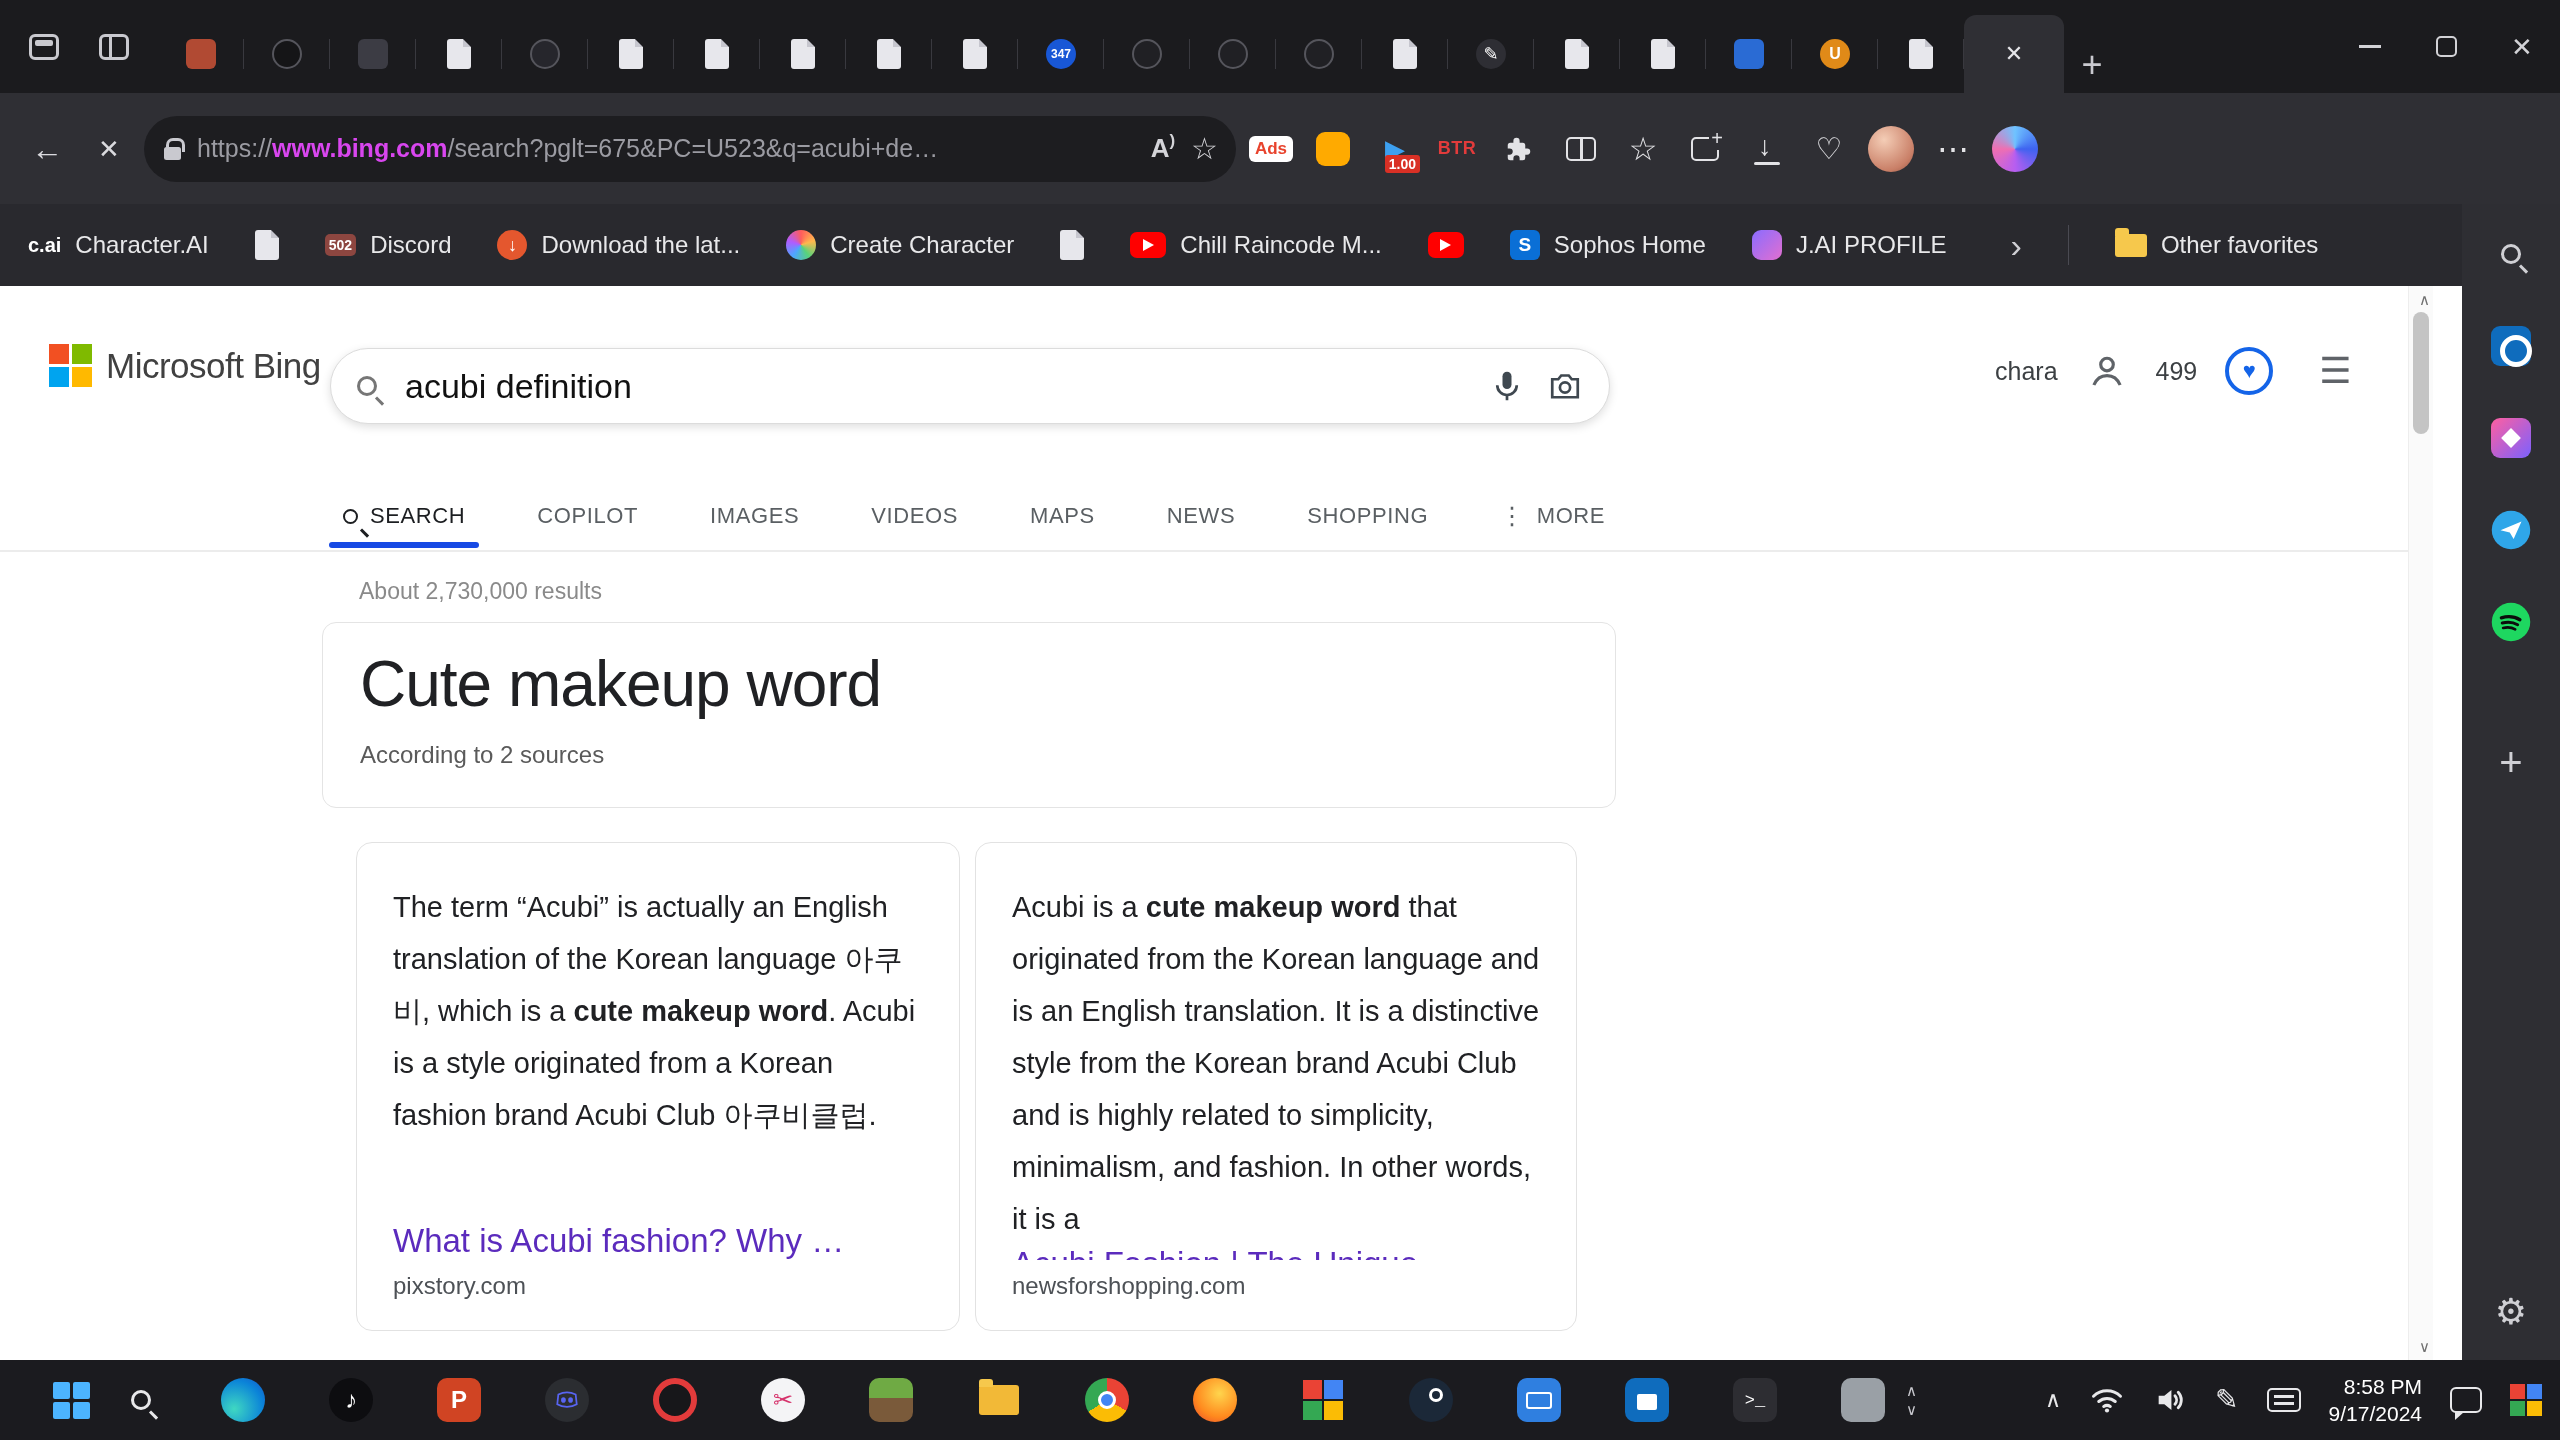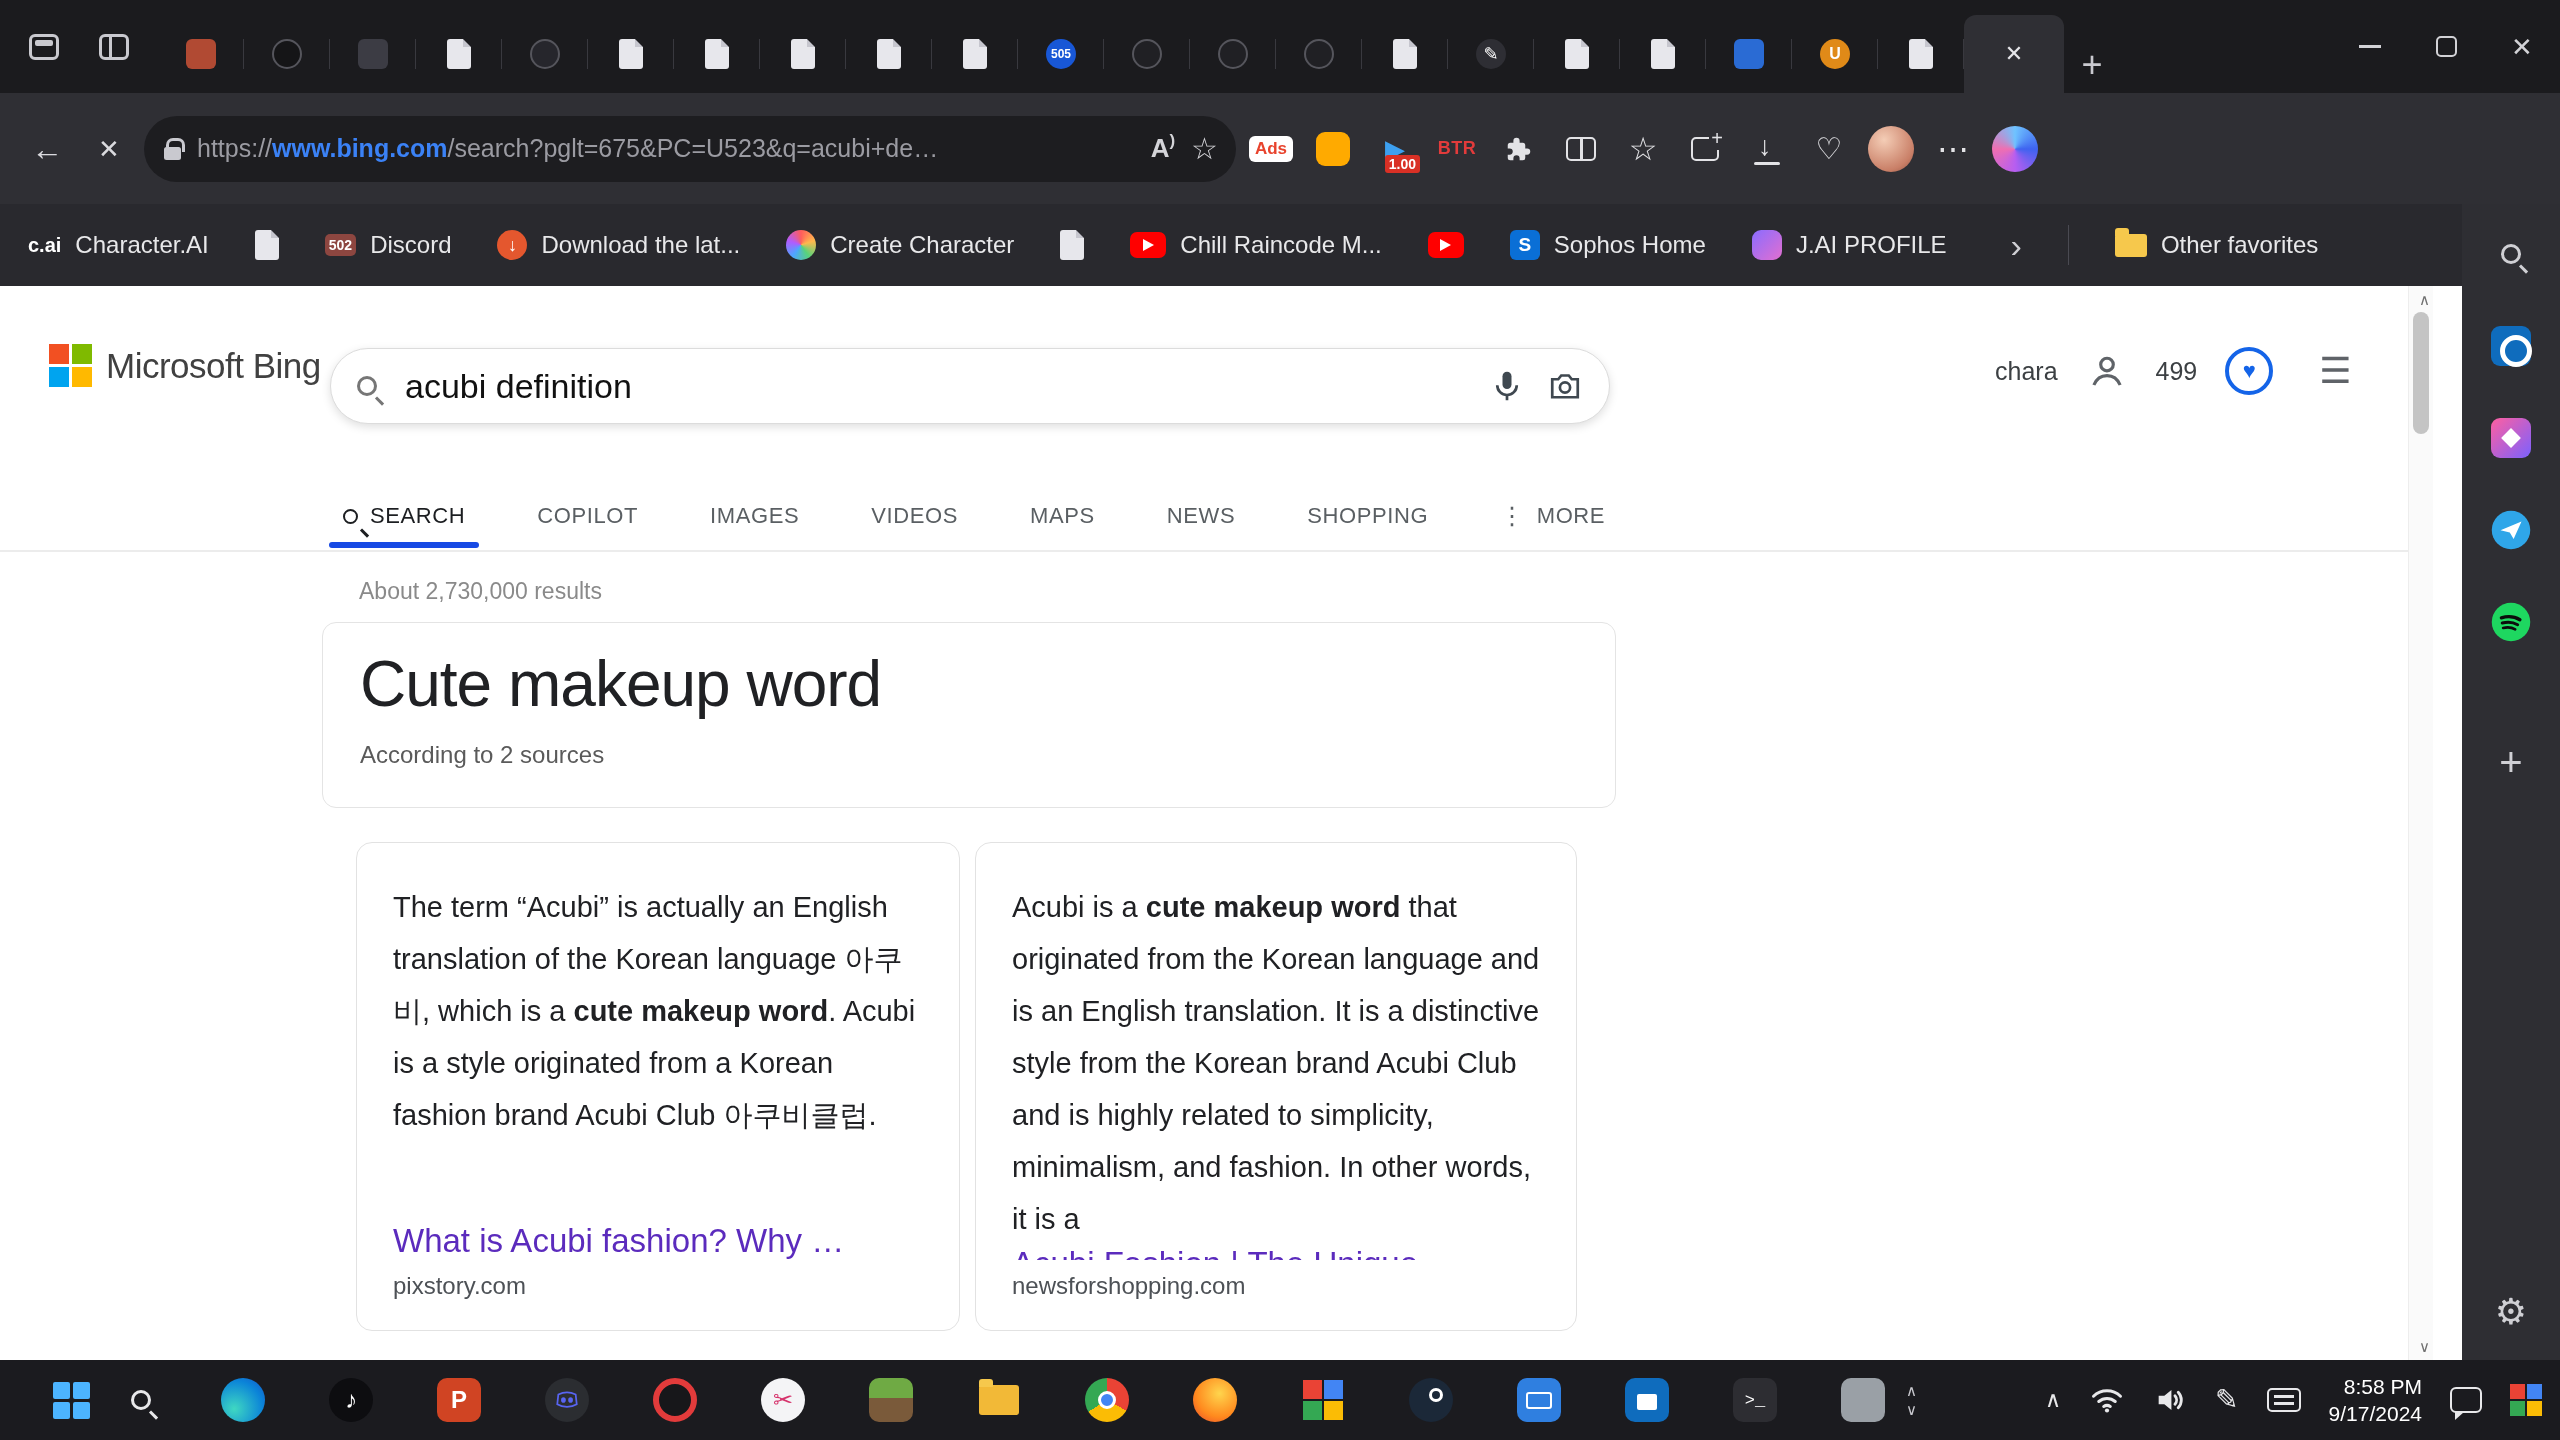--- a/index.html
+++ b/index.html
@@ -35,21 +35,21 @@
 .minbar{width:22px;height:3px;background:#d2d2d6}
 .maxbox{width:21px;height:21px;border:2.5px solid #d2d2d6;border-radius:5px}
 
 
 #navbar{position:absolute;left:0;top:93px;width:2560px;height:111px;background:#2f2f34;display:flex;align-items:center;padding:0 20px;gap:8px}
 .nbtn{min-width:54px;height:54px;border-radius:8px;display:flex;align-items:center;justify-content:center;color:#dadade;font-size:32px}
 .urlpill{height:66px;width:1092px;background:#1d1d20;border-radius:33px;display:flex;align-items:center;padding:0 18px 0 20px;gap:16px;flex:0 0 auto}
 .lockb{width:17px;height:13px;background:#c9c9cf;border-radius:2.5px;position:relative;margin-top:9px}
 .lockb::before{content:"";position:absolute;left:2px;top:-9px;width:13px;height:11px;border:3px solid #c9c9cf;border-bottom:none;border-radius:7px 7px 0 0}
 .urltxt{font-size:25px;white-space:nowrap;overflow:hidden;flex:1}
-.urltxt .dim{color:#9b9ba2}.urltxt .dom{color:#3b82f6;font-weight:bold}
+.urltxt .dim{color:#9b9ba2}.urltxt .dom{color:#d946ef;font-weight:bold}
 .ra{color:#d4d4d8;font-size:26px;font-weight:bold;display:flex;align-items:flex-start}
 .ra i{font-style:normal;font-size:17px;margin-top:-2px}
 .ext{width:54px;height:54px;display:flex;align-items:center;justify-content:center;position:relative;color:#e3e3e6;border-radius:8px}
 .ads{background:#fff;color:#e8432d;font-weight:bold;font-size:17px;padding:3px 6px;border-radius:6px}
 .honey{width:34px;height:34px;background:#ffaa00;border-radius:9px}
 .btr{color:#e23b3b;font-weight:bold;font-size:18px;letter-spacing:.5px}
 .badge{position:absolute;bottom:3px;right:2px;background:#d93025;color:#fff;font-size:14px;font-weight:bold;padding:1px 4px;border-radius:3px}
 .splitw{width:30px;height:24px;border:2.5px solid #e3e3e6;border-radius:5px;position:relative}
 .splitw::before{content:"";position:absolute;left:12px;top:0;bottom:0;width:2.5px;background:#e3e3e6}
 .colls{width:28px;height:24px;border:2.5px solid #e3e3e6;border-radius:5px;position:relative}
@@ -171,21 +171,21 @@
     <div class="tab">
         <span class="fvdoc"></span>
       </div>
     <div class="tab">
         <span class="fvdoc"></span>
       </div>
     <div class="tab">
         <span class="fvdoc"></span>
       </div>
     <div class="tab">
-        <span class="fv ci" style="background:#1857d6;font-size:12px">505</span>
+        <span class="fv ci" style="background:#1857d6;font-size:12px">347</span>
       </div>
     <div class="tab">
         <span class="fv ci" style="background:#202024;border:2px solid #55555c"></span>
       </div>
     <div class="tab">
         <span class="fv ci" style="background:#202024;border:2px solid #55555c"></span>
       </div>
     <div class="tab">
         <span class="fv ci" style="background:#202024;border:2px solid #55555c"></span>
       </div>

